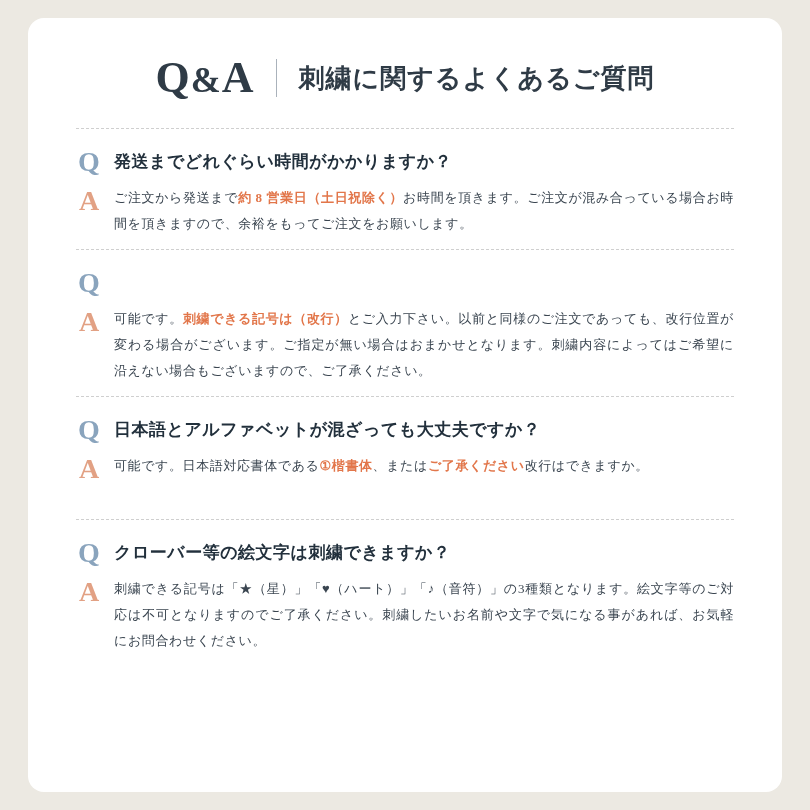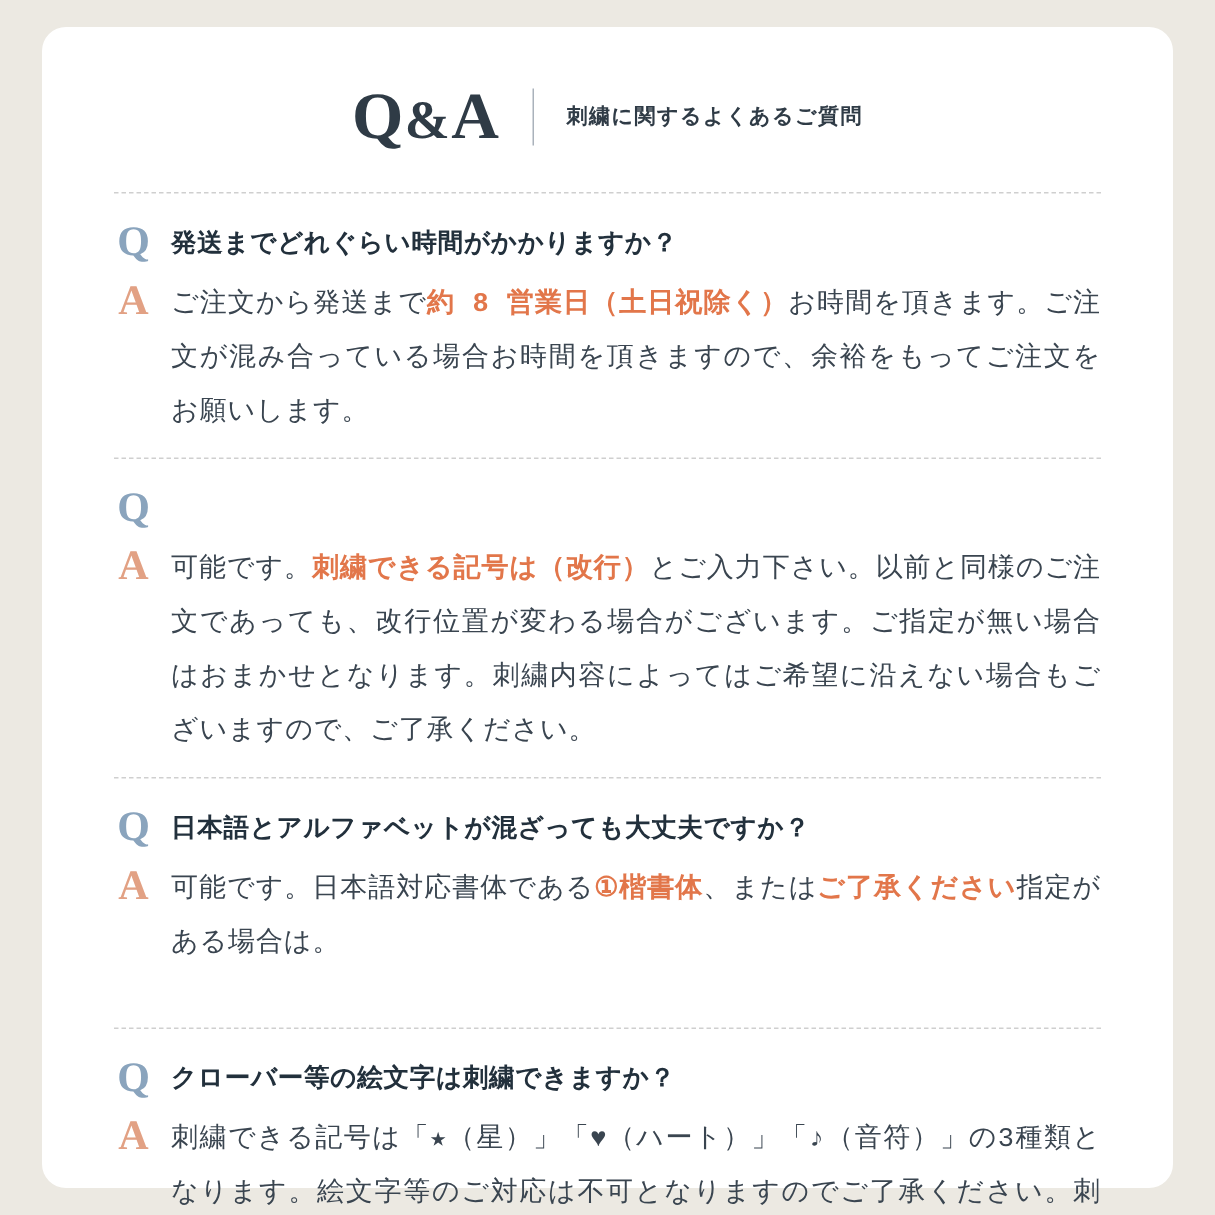--- a/index.html
+++ b/index.html
@@ -46,21 +46,21 @@
     padding: 0 1px;
   }
   .divider-v {
     width: 1px;
     height: 38px;
     background: #aab2bb;
     margin: 0 22px;
   }
   .header-sub {
     font-family: Liberation Serif, serif;
-    font-size: 14px;
+    font-size: 26px;
     color: #2f3b46;
     font-weight: 700;
     letter-spacing: 1px;
   }
   .list {
     padding: 0 48px;
     margin-top: 18px;
   }
   .qa-item {
     border-top: 1px dashed #cfcfcf;
@@ -108,22 +108,22 @@
     line-height: 1;
     color: #e2a184;
     font-weight: 700;
     width: 26px;
     flex: none;
     text-align: center;
     position: relative;
     top: 2px;
   }
   .a-text {
-    font-family: Liberation Mono, monospace;
-    font-size: 18px;
+    font-family: Liberation Serif, serif;
+    font-size: 13px;
     color: #3a4550;
     line-height: 2.0;
     letter-spacing: 0.6px;
     text-align: justify;
     flex: 1;
   }
   .hl {
     color: #e2764a;
     font-weight: 700;
   }
@@ -169,21 +169,21 @@
       </div>
     </div>
 
     <div class="qa-item">
       <div class="q-row">
         <div class="q-mark">Q</div>
         <div class="q-text">日本語とアルファベットが混ざっても大丈夫ですか？</div>
       </div>
       <div class="a-row">
         <div class="a-mark">A</div>
-        <div class="a-text"><span>可能です。日本語対応書体である</span><span class="hl">①楷書体</span><span>、または</span><span class="hl">ご了承ください</span><span>指定がある場合は。</span></div>
+        <div class="a-text"><span>可能です。日本語対応書体である</span><span class="hl">①楷書体</span><span>、または</span><span class="hl">ご了承ください</span><span>改行はできますか。</span></div>
       </div>
       <div class="gap-block"></div>
     </div>
 
     <div class="qa-item">
       <div class="q-row">
         <div class="q-mark">Q</div>
         <div class="q-text">クローバー等の絵文字は刺繍できますか？</div>
       </div>
       <div class="a-row">

